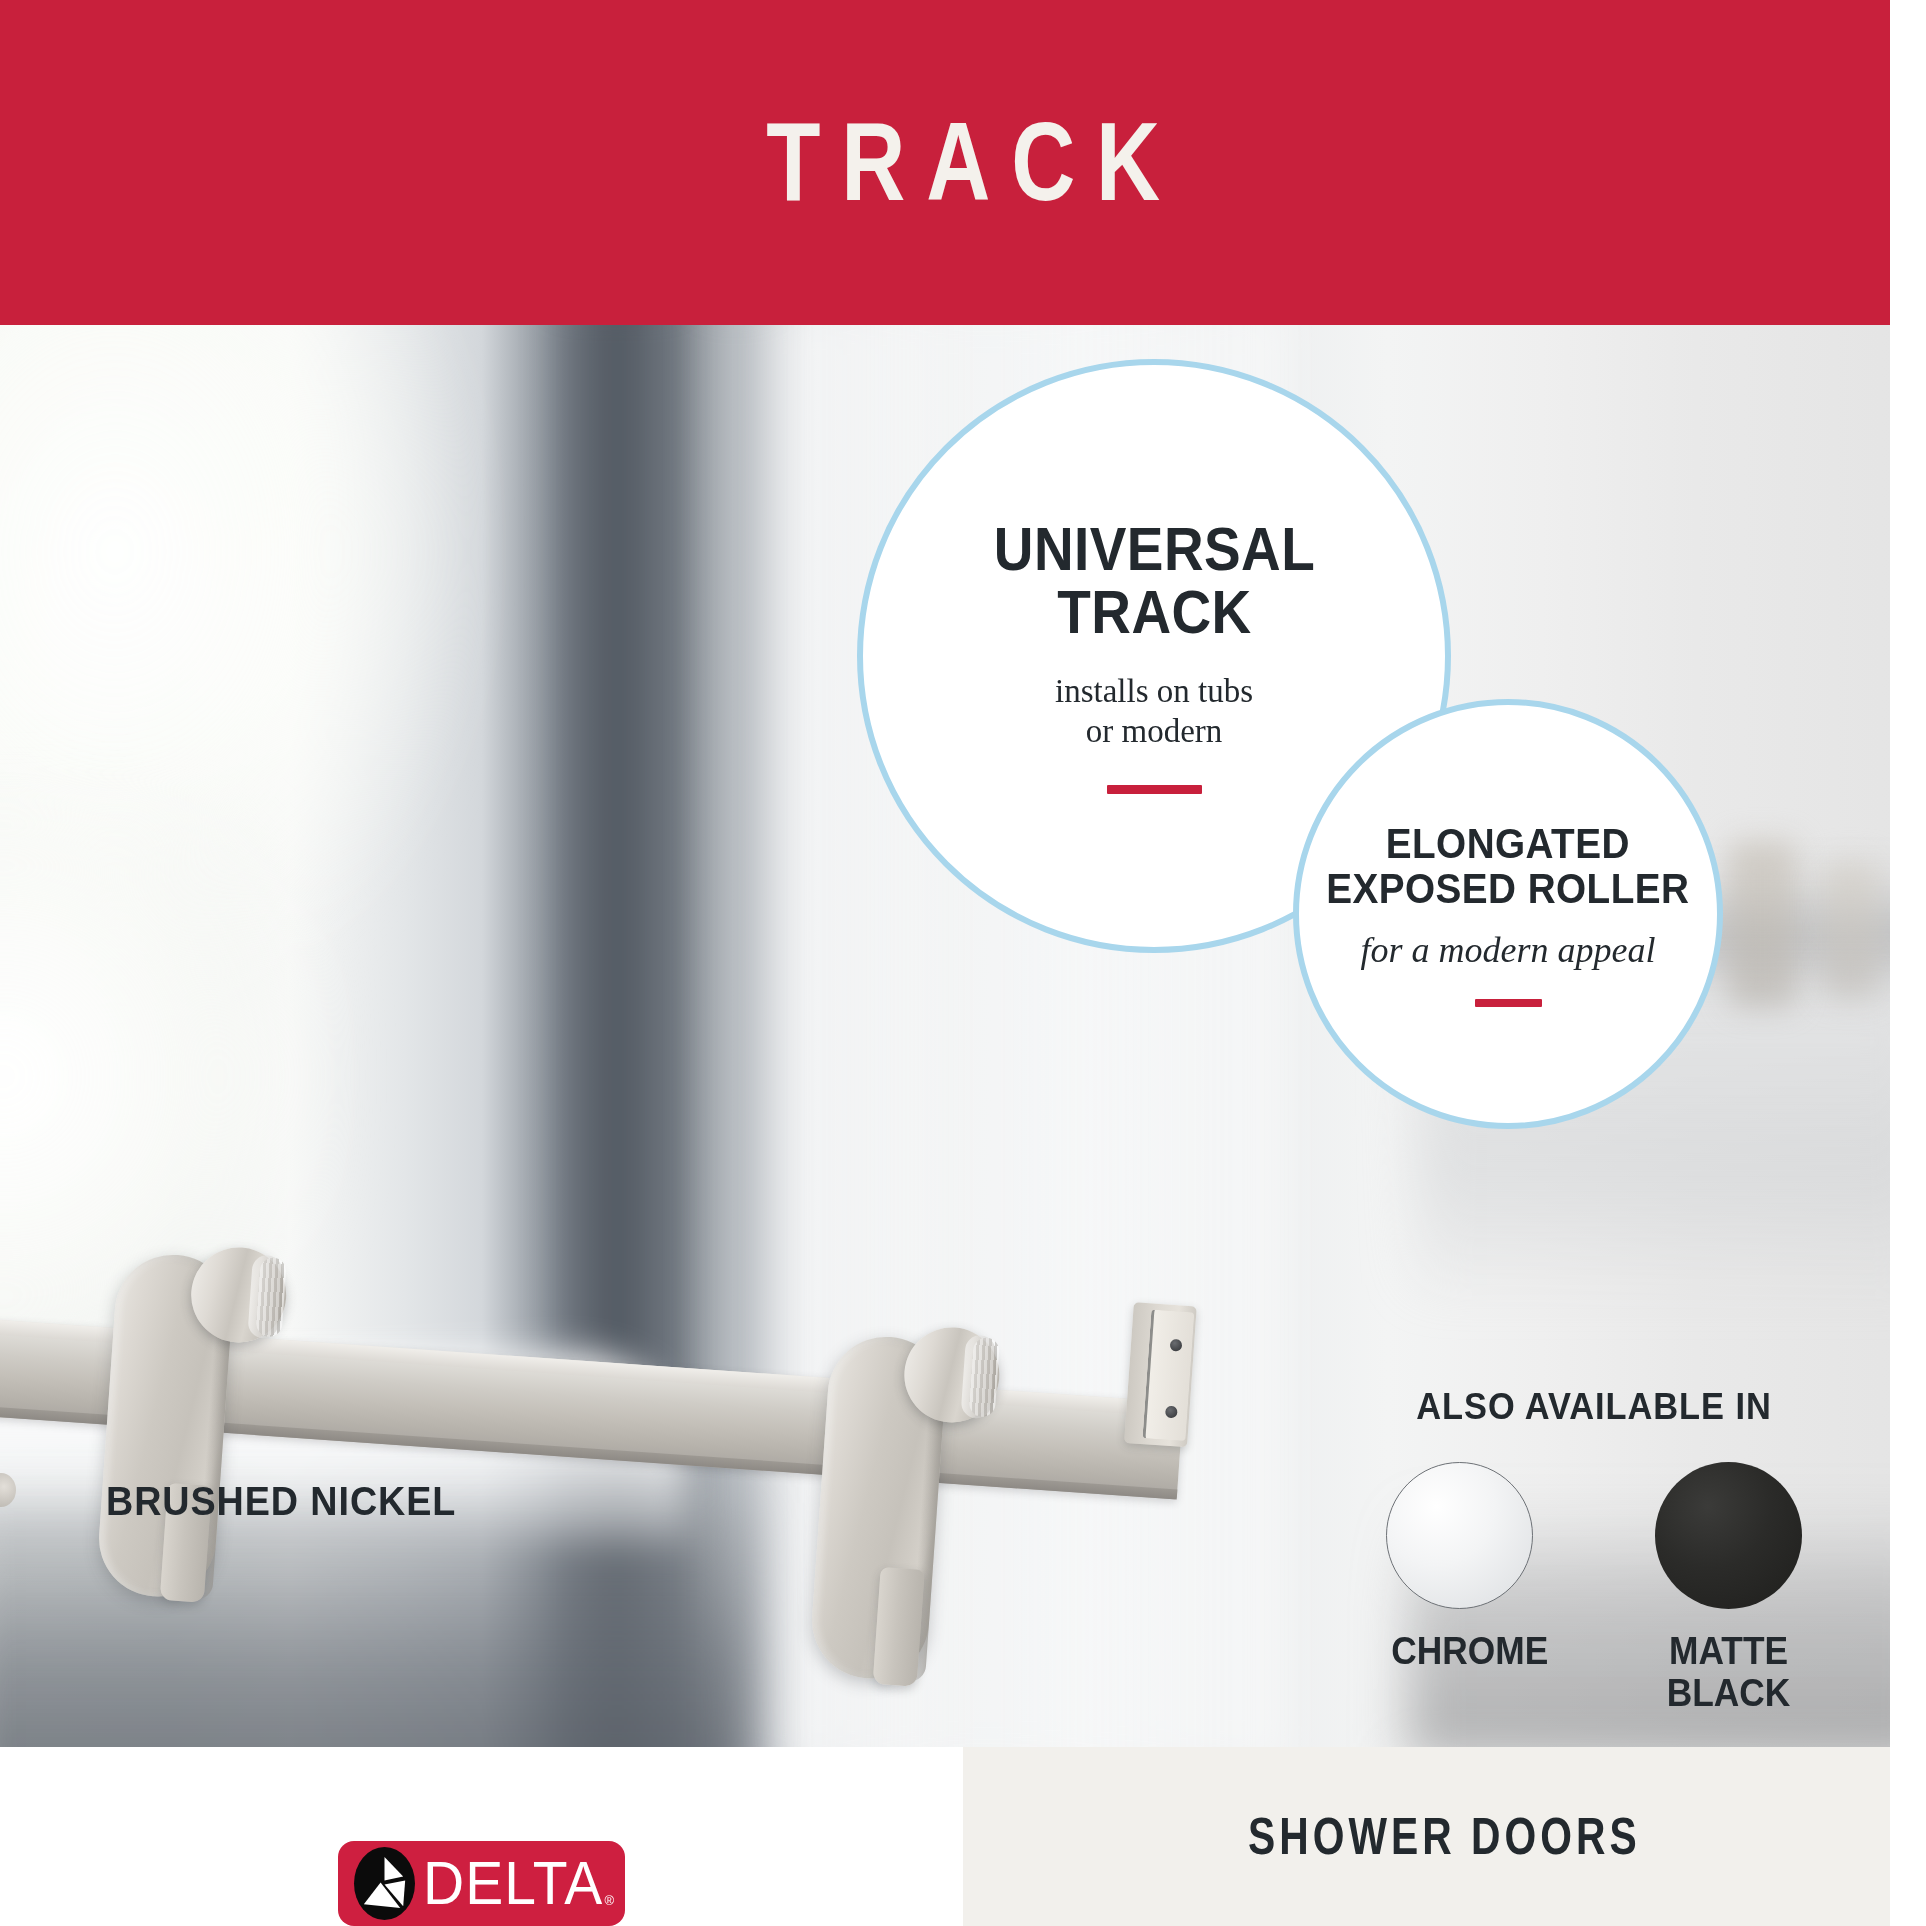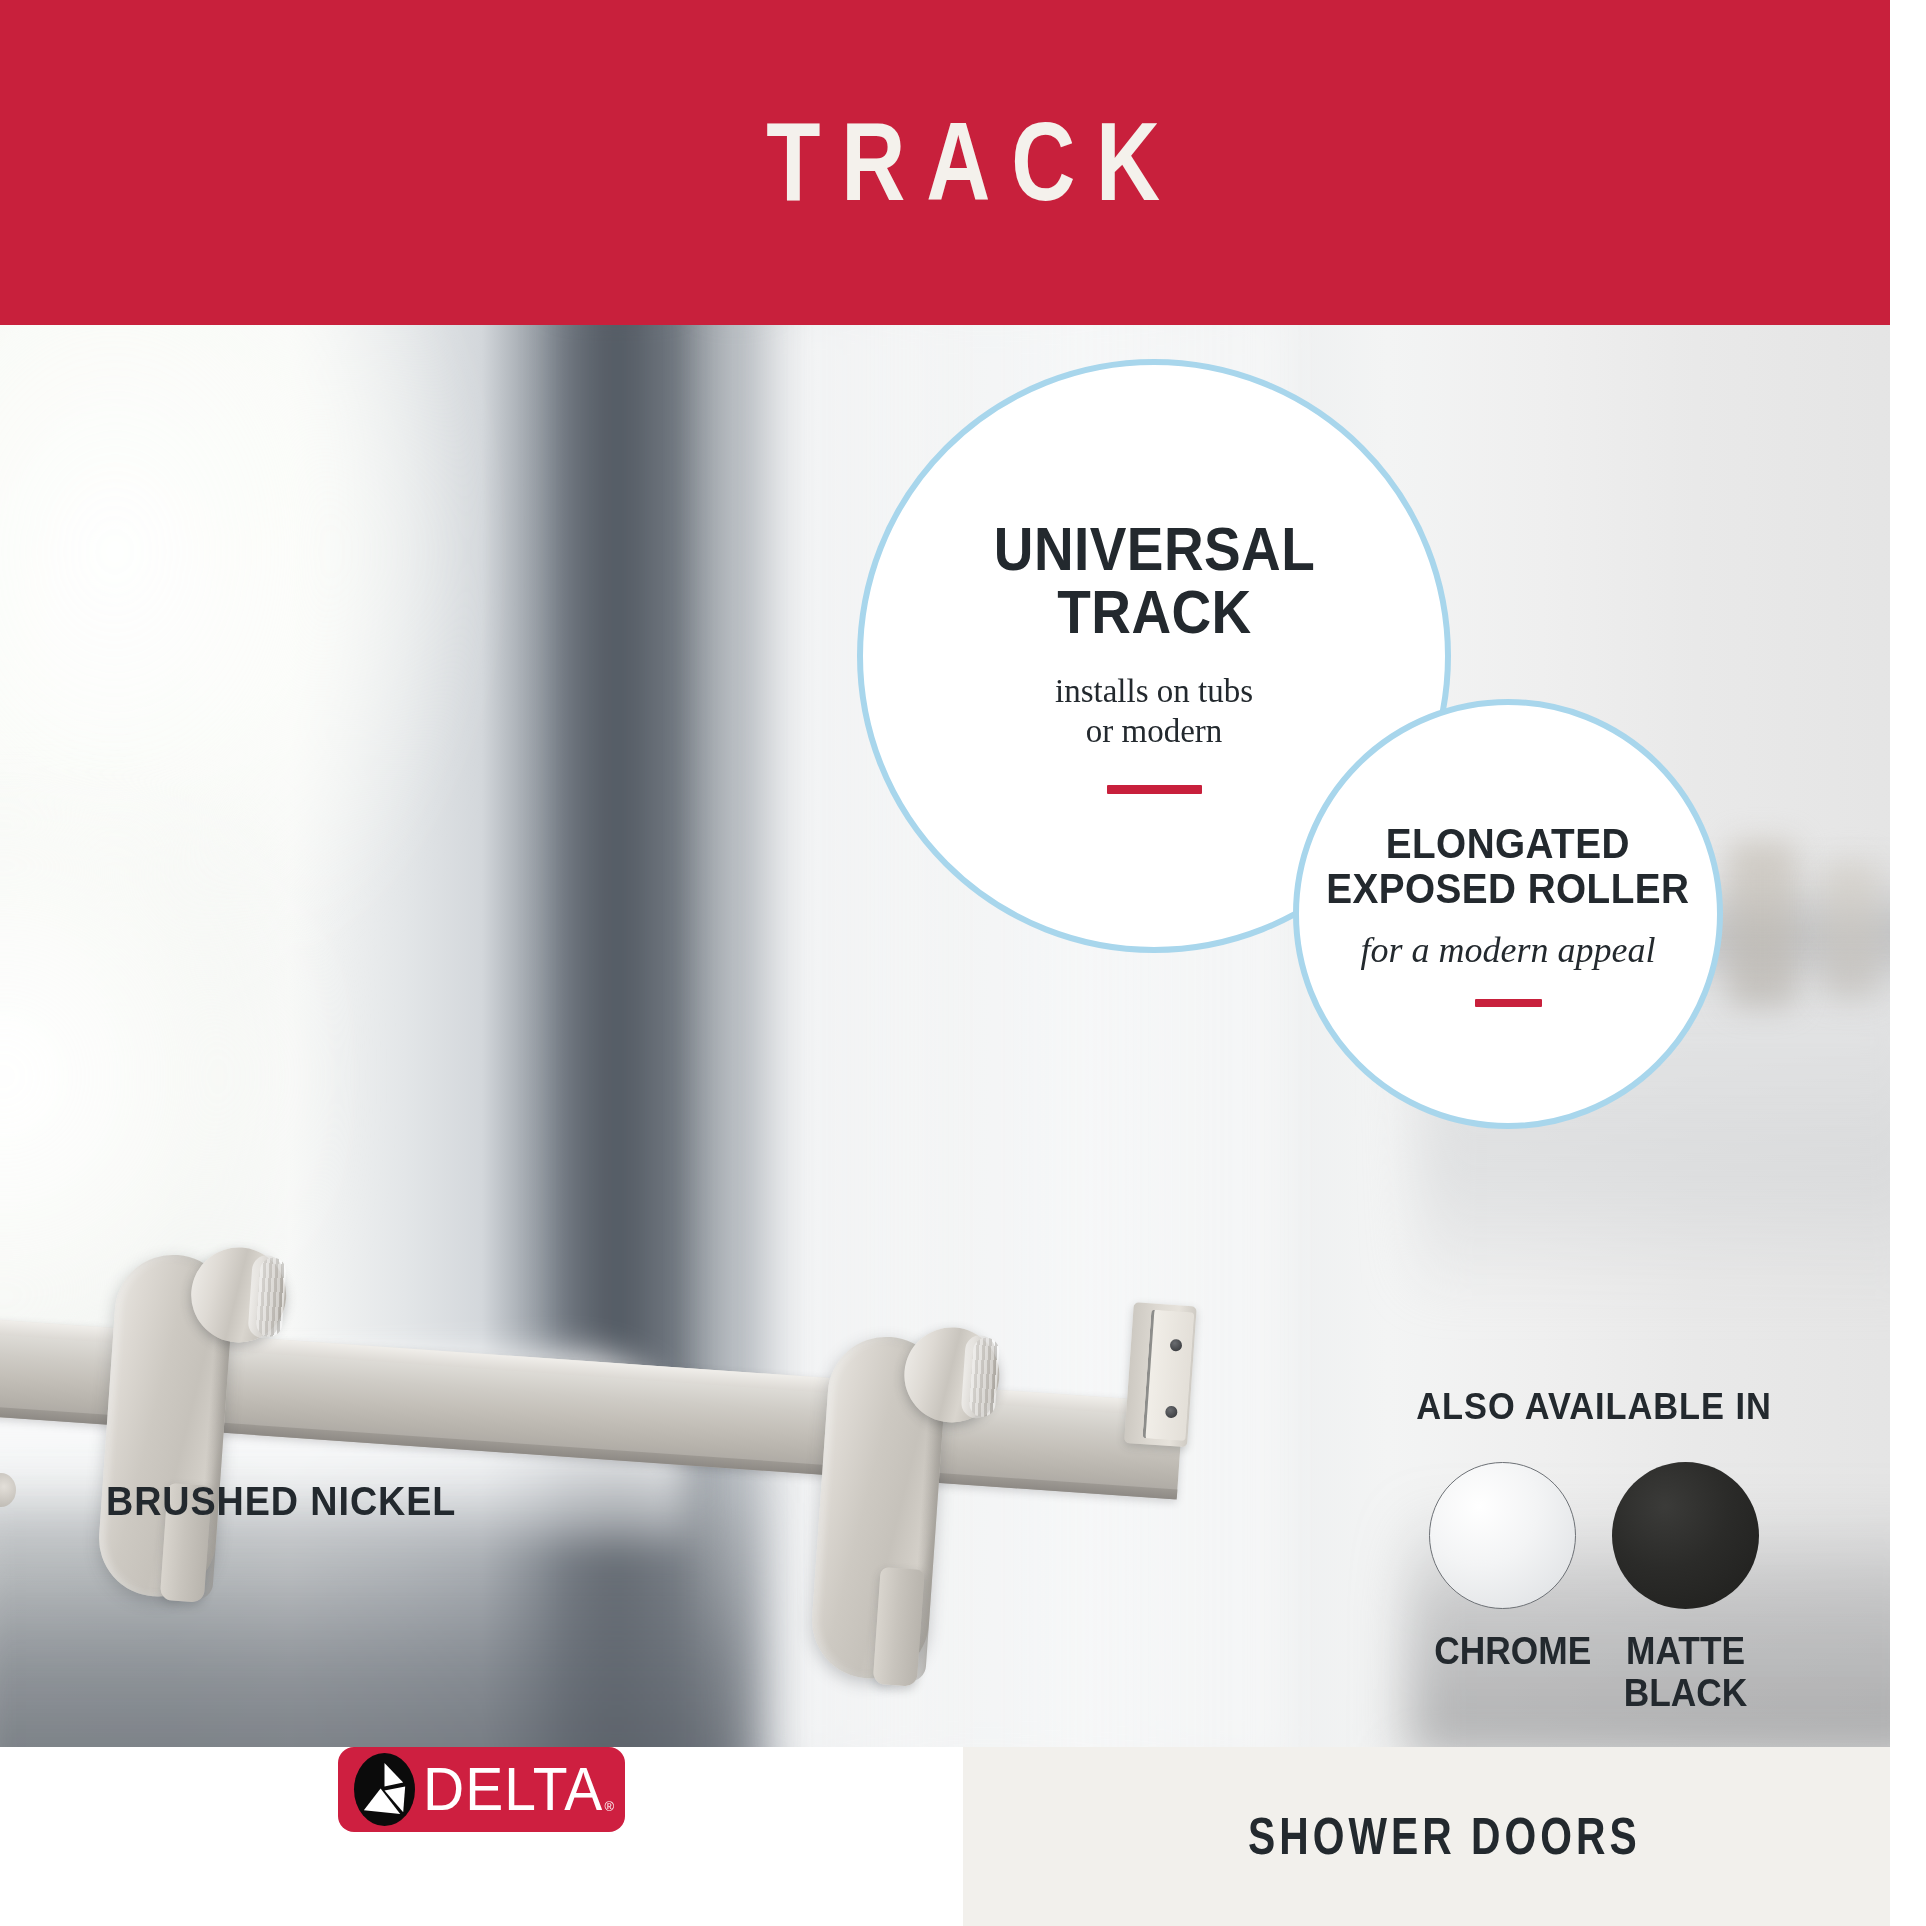--- a/index.html
+++ b/index.html
@@ -298,21 +298,21 @@
     text-align:center;
   }
   .avail-title{
     font-family:"Liberation Sans", sans-serif;
     font-weight:700; font-size:37px;
     color:#23292E; letter-spacing:1px;
     transform:scaleX(.93);
     white-space:nowrap;
   }
   .swatch-row{
-    display:flex; justify-content:center; gap:36px;
+    display:flex; justify-content:space-between; gap:36px;
     margin-top:34px;
   }
   .swatch-col{ width:147px; }
   .swatch{
     width:147px; height:147px; border-radius:50%;
     margin:0 auto;
   }
   .swatch.chrome{
     background:radial-gradient(circle at 34% 30%, #ffffff 0%, #f3f4f5 42%, #e4e6e8 78%, #dcdee0 100%);
     border:1px solid #6d7176;
@@ -331,21 +331,21 @@
 
   
   .footer{
     position:absolute; left:0; top:1747px;
     width:1927px; height:179px;
     display:flex;
   }
   .footer-left{
     width:963px; height:100%;
     background:#FFFFFF;
-    display:flex; align-items:flex-start; justify-content:center;
+    display:flex; align-items:flex-end; justify-content:center;
   }
   .footer-right{
     width:963px; height:100%;
     background:#F2F0EC;
     display:flex; align-items:center; justify-content:center;
   }
   .footer-tag{
     font-family:"Liberation Sans", sans-serif;
     font-weight:700; font-size:51px;
     color:#23292E; letter-spacing:5px;

